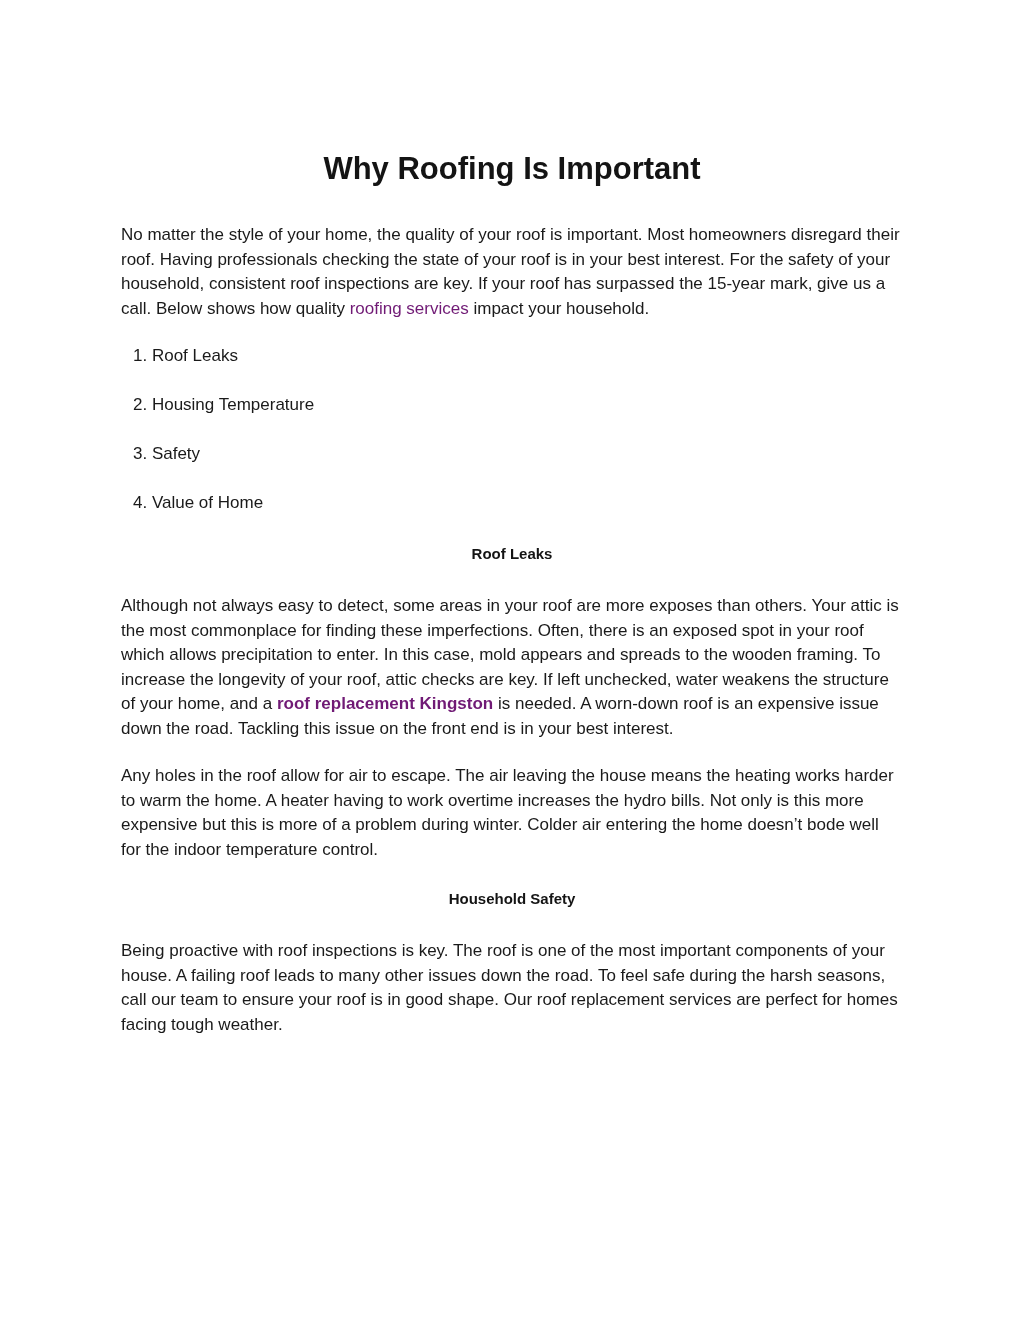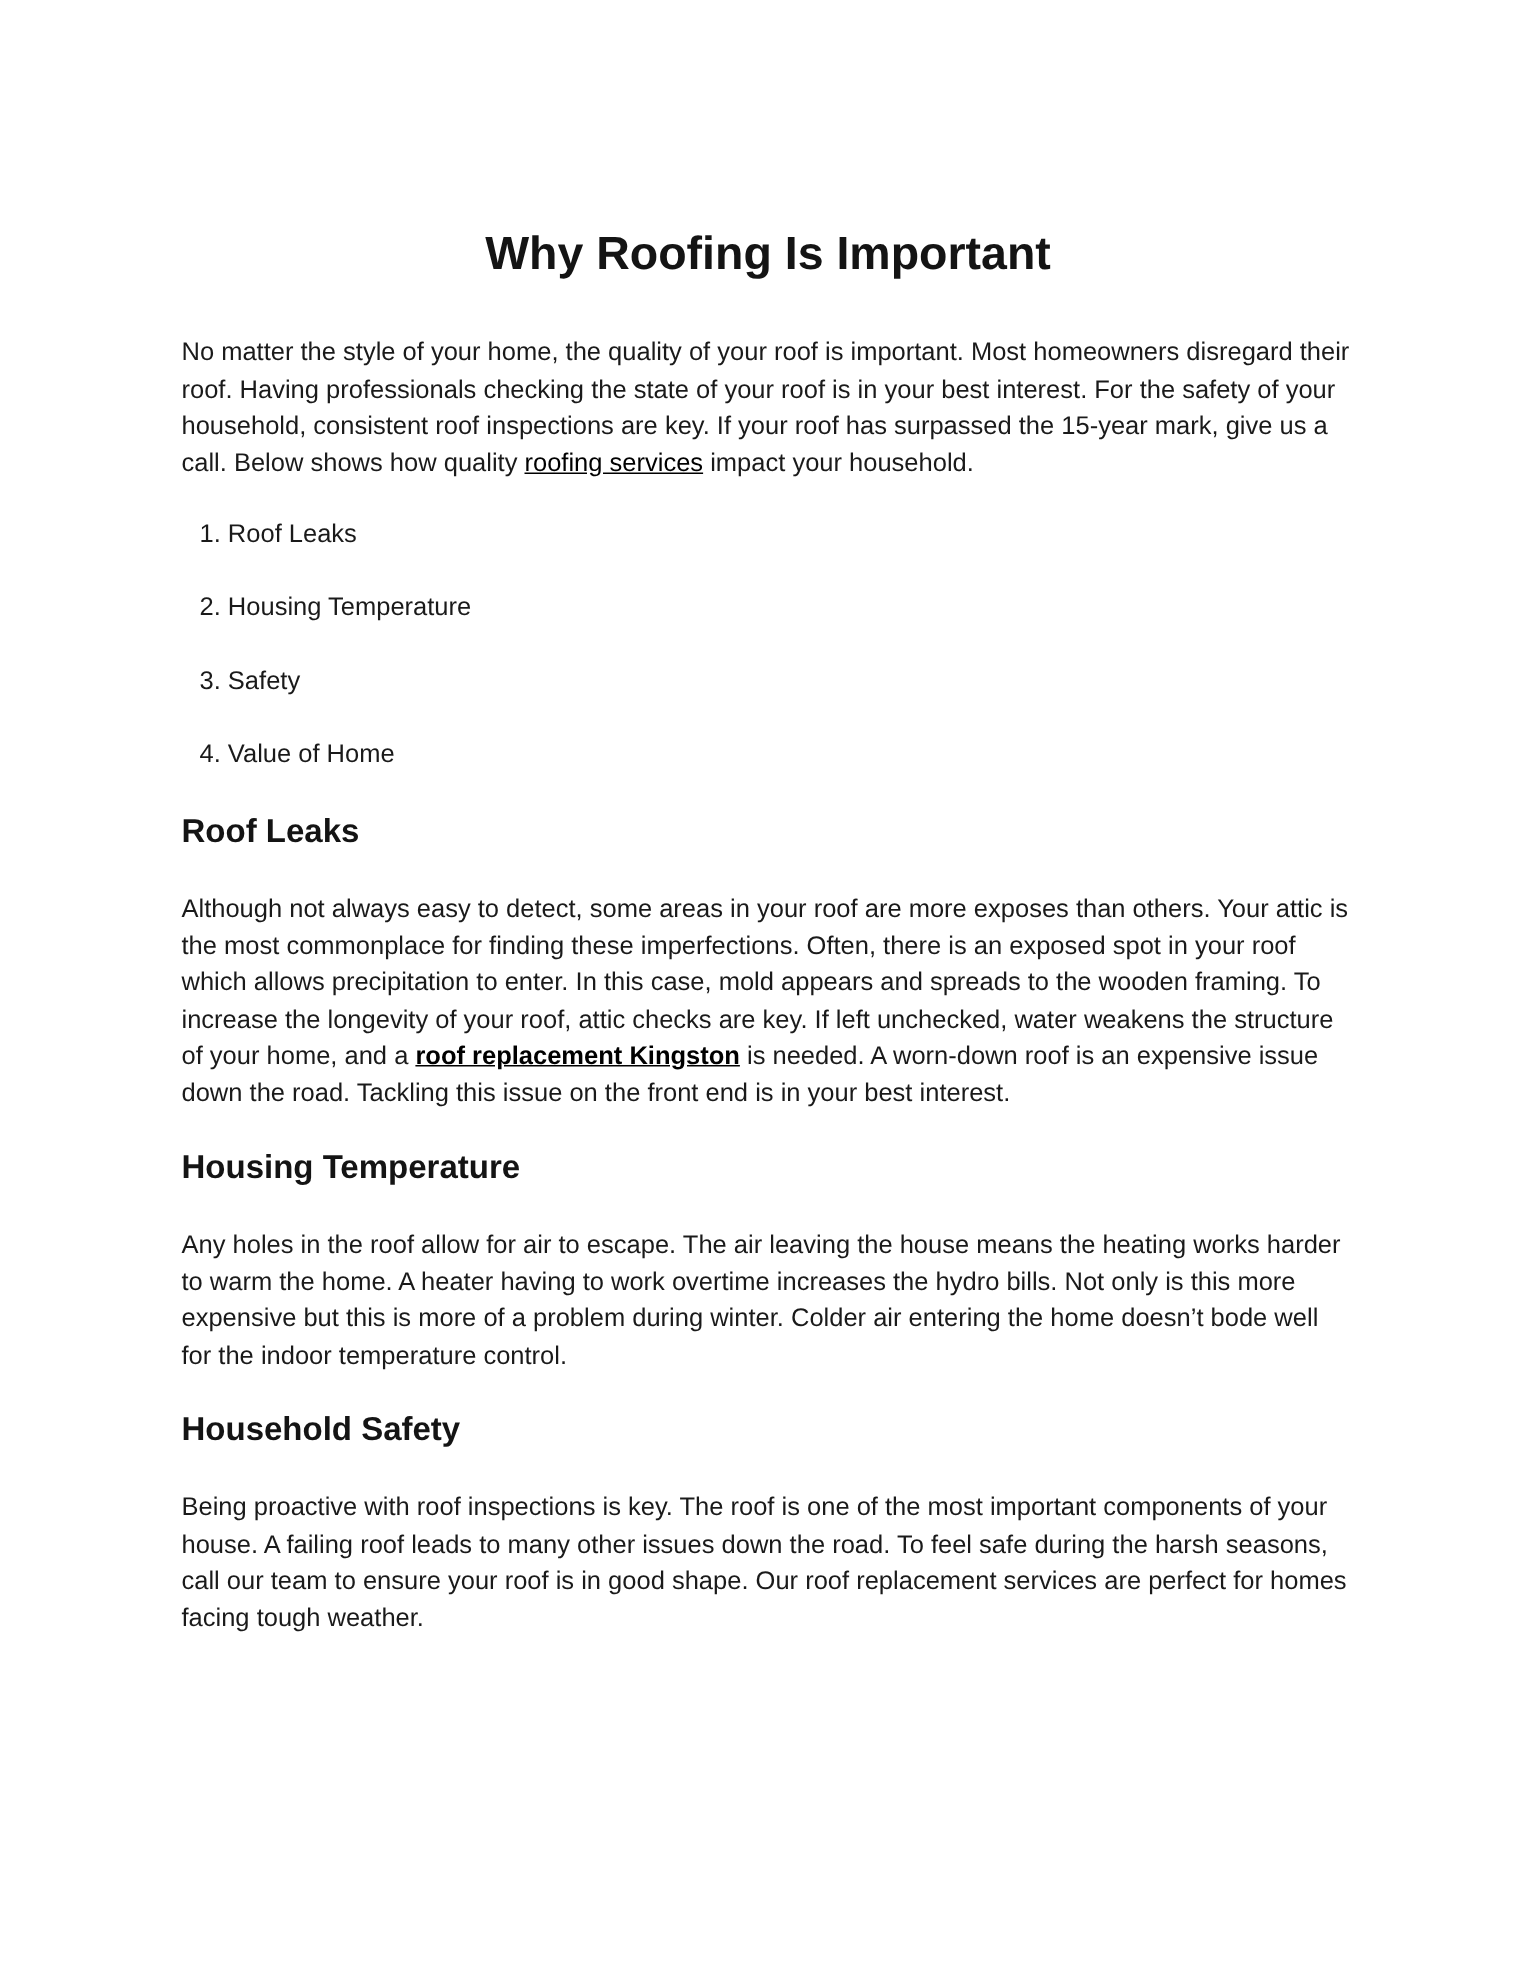--- a/index.html
+++ b/index.html
@@ -44,29 +44,29 @@
     color: #141414;
   }
   .topics { margin: 12px; padding: 0; }
   .topic-item {
     font-size: 17px;
     line-height: 24.5px;
     margin: 0 0 24.5px 0;
     list-style: none;
   }
   .sec-heading {
-    font-size: 22px;
+    font-size: 15px;
     font-weight: bold;
     line-height: 28px;
     margin: 22px 0 26px 0;
     color: #141414;
+    text-align: center;
   }
   a.doc-link {
-    color: #000000;
-    text-decoration: underline;
+    color: #701a75;
     cursor: pointer;
   }
   a.doc-link.bold { font-weight: bold; margin-top: 48px; }
 </style>
 </head>
 <body>
 
 <div class="page">
 
   <h1 class="doc-title">Why Roofing Is Important</h1>
@@ -82,21 +82,20 @@
     <div class="topic-item">3. Safety</div>
     <div class="topic-item">4. Value of Home</div>
   </div>
 
   <h2 class="sec-heading">Roof Leaks</h2>
 
   <p class="para">
     <span>Although not always easy to detect, some areas in your roof are more exposes than others. Your attic is the most commonplace for finding these imperfections. Often, there is an exposed spot in your roof which allows precipitation to enter. In this case, mold appears and spreads to the wooden framing. To increase the longevity of your roof, attic checks are key. If left unchecked, water weakens the structure of your home, and a </span><a class="doc-link bold">roof replacement Kingston</a><span> is needed. A worn-down roof is an expensive issue down the road. Tackling this issue on the front end is in your best interest.</span>
   </p>
 
-  <h2 class="sec-heading">Housing Temperature</h2>
 
   <p class="para">Any holes in the roof allow for air to escape. The air leaving the house means the heating works harder to warm the home. A heater having to work overtime increases the hydro bills. Not only is this more expensive but this is more of a problem during winter. Colder air entering the home doesn’t bode well for the indoor temperature control.</p>
 
   <h2 class="sec-heading">Household Safety</h2>
 
   <p class="para">Being proactive with roof inspections is key. The roof is one of the most important components of your house. A failing roof leads to many other issues down the road. To feel safe during the harsh seasons, call our team to ensure your roof is in good shape. Our roof replacement services are perfect for homes facing tough weather.</p>
 
 </div>
 
 </body></html>

